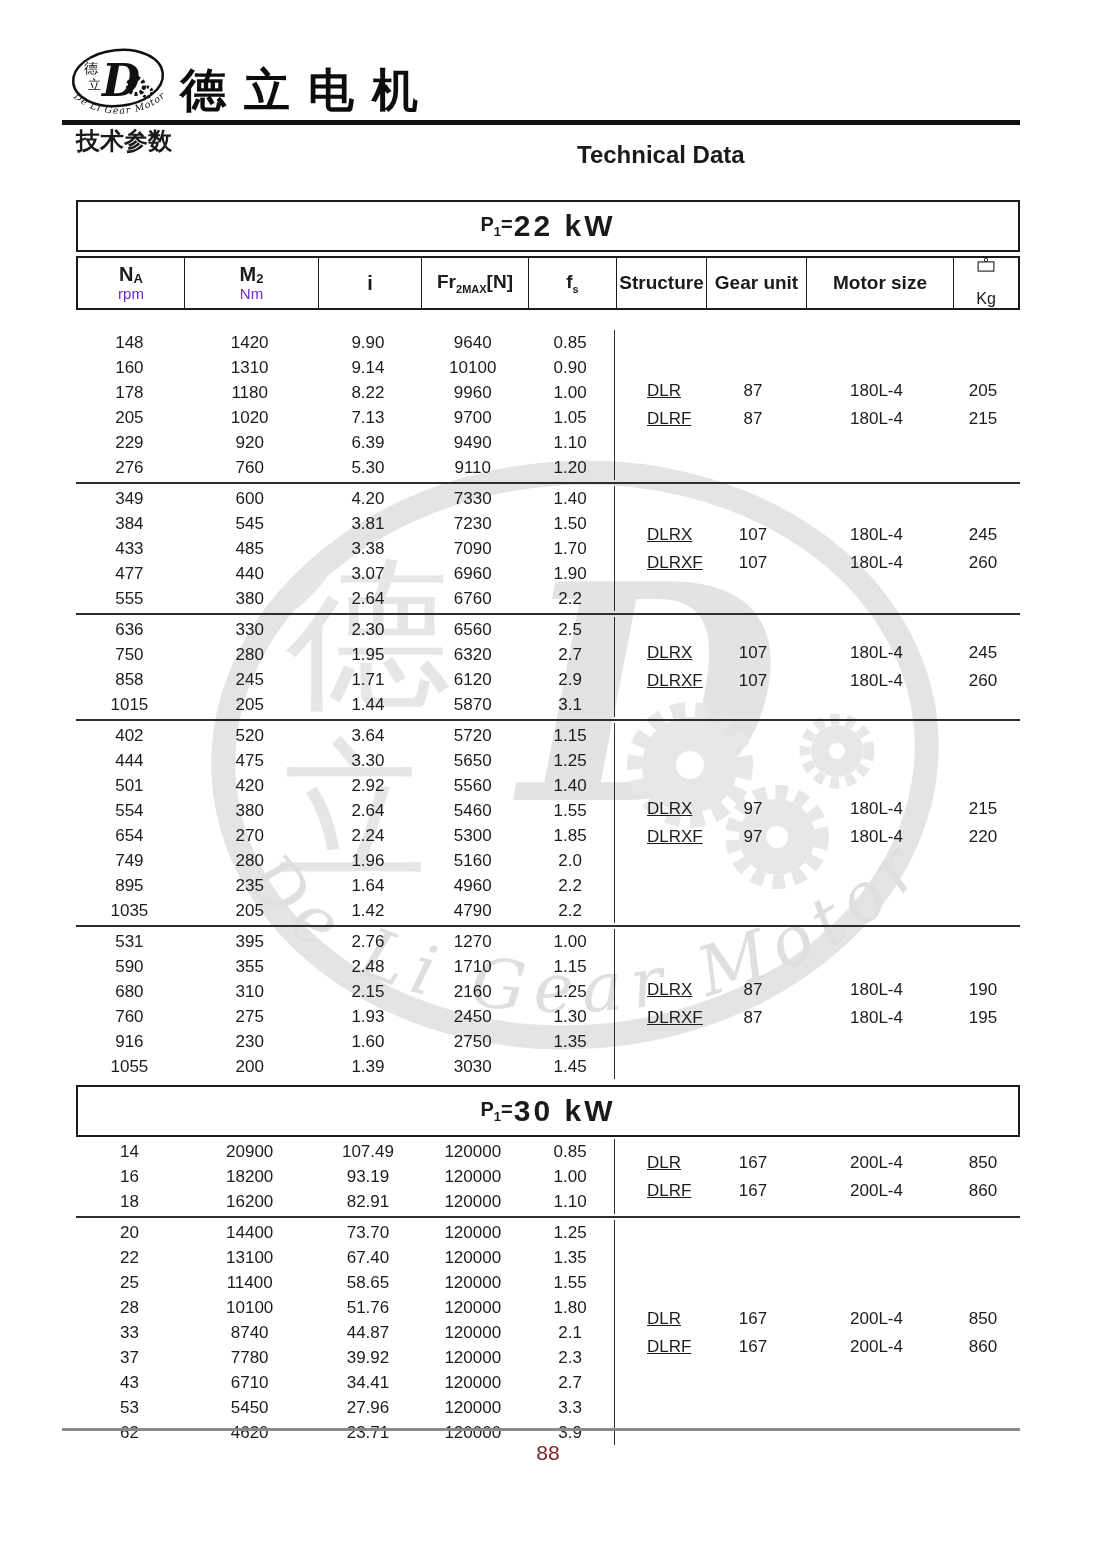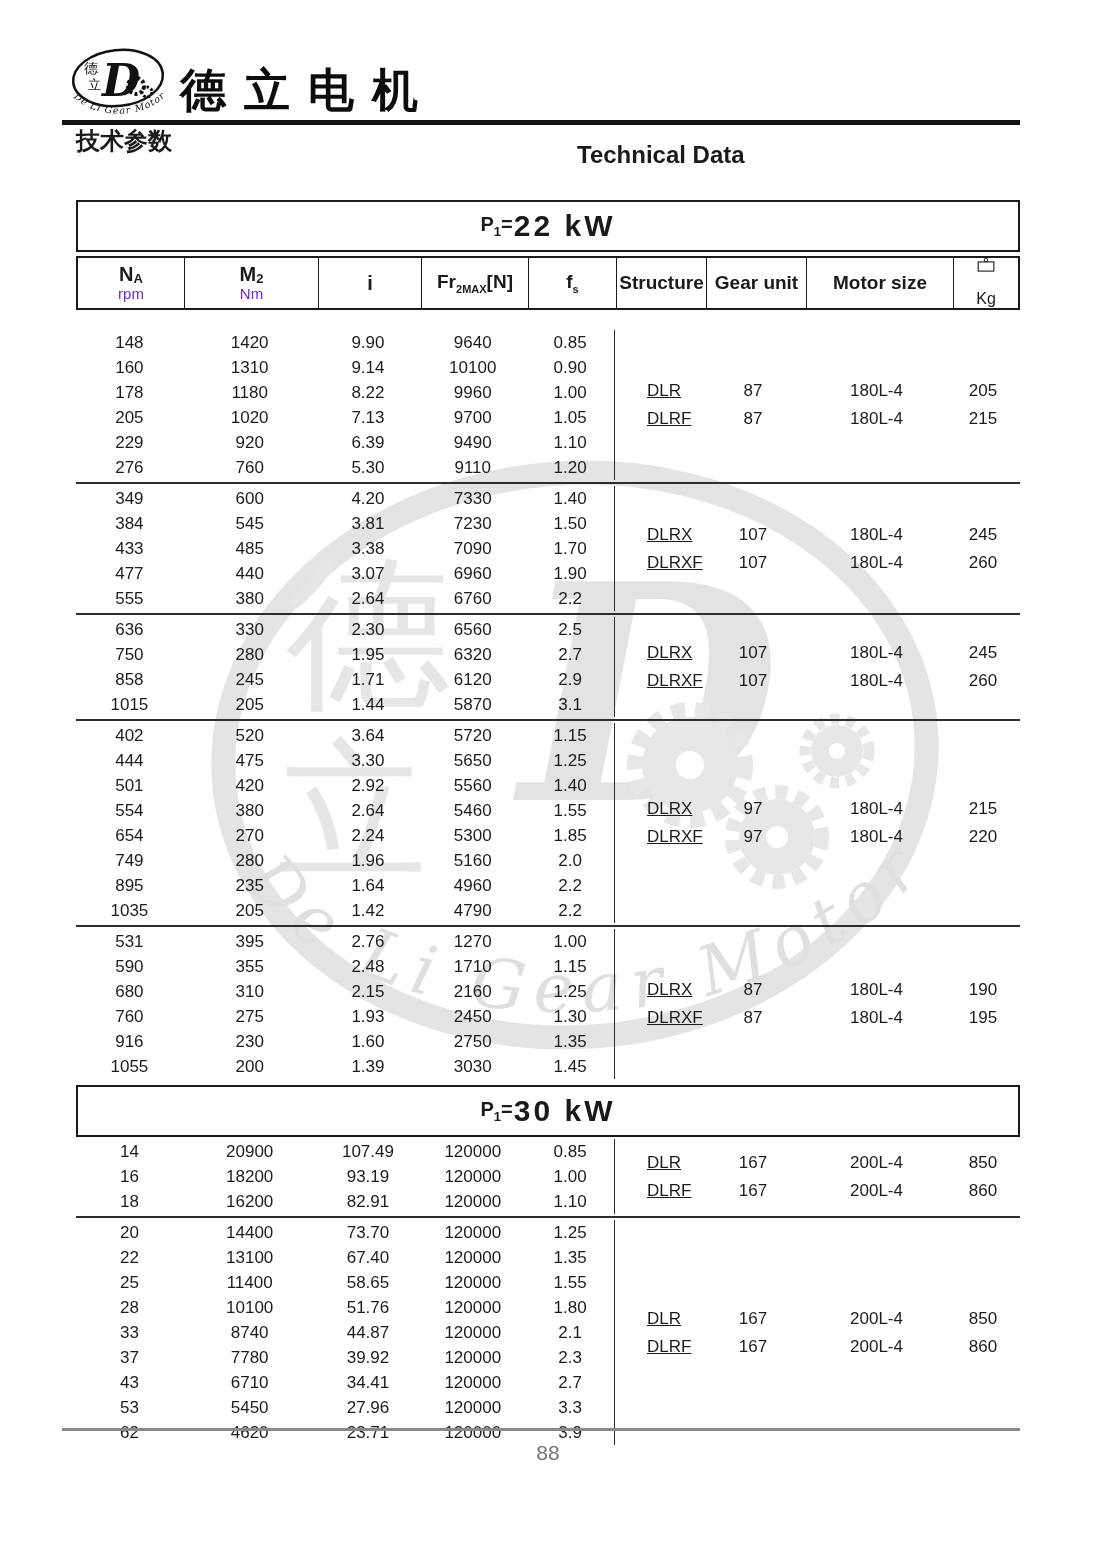--- a/index.html
+++ b/index.html
@@ -45,21 +45,21 @@
   .block-right{width:403px;display:flex;flex-direction:column;justify-content:center;gap:2px;}
   .drow{display:flex;height:25px;line-height:25px;}
   .rrow{display:flex;height:26px;line-height:26px;}
   .c{font-size:17px;color:#1c1c1c;text-align:center;white-space:nowrap;}
   .c-na{width:107px}.c-m2{width:134px}.c-i{width:103px}.c-fr{width:107px}.c-fs{width:88px}
   .r-structure{box-sizing:border-box;width:88px;text-align:left;padding-left:32px;text-decoration:underline;}
   .r-gear{width:100px}.r-motor{width:147px}.r-kg{width:66px}
   
   .footer-line{position:absolute;left:62px;top:1428px;width:958px;height:3px;background:#8a8a8a;z-index:1;}
   .page-num{position:absolute;left:76px;top:1441px;width:944px;text-align:center;
-            font-size:21px;color:#737373;z-index:1;}
+            font-size:21px;color:#7f1d1d;z-index:1;}
 </style>
 </head>
 <body>
 
 <div class="page">
 
   <svg class="watermark" width="790" height="650" viewBox="0 0 790 650" aria-hidden="true">
     <ellipse cx="390" cy="300" rx="352" ry="282" fill="none" stroke="#e4e4e4" stroke-width="24" transform="rotate(-4 390 300)"></ellipse>
     <text x="100" y="235" font-size="165" fill="#e6e6e6" font-family="DejaVu Serif, serif">德</text>
     <text x="92" y="408" font-size="150" fill="#e6e6e6" font-family="DejaVu Serif, serif">立</text>

